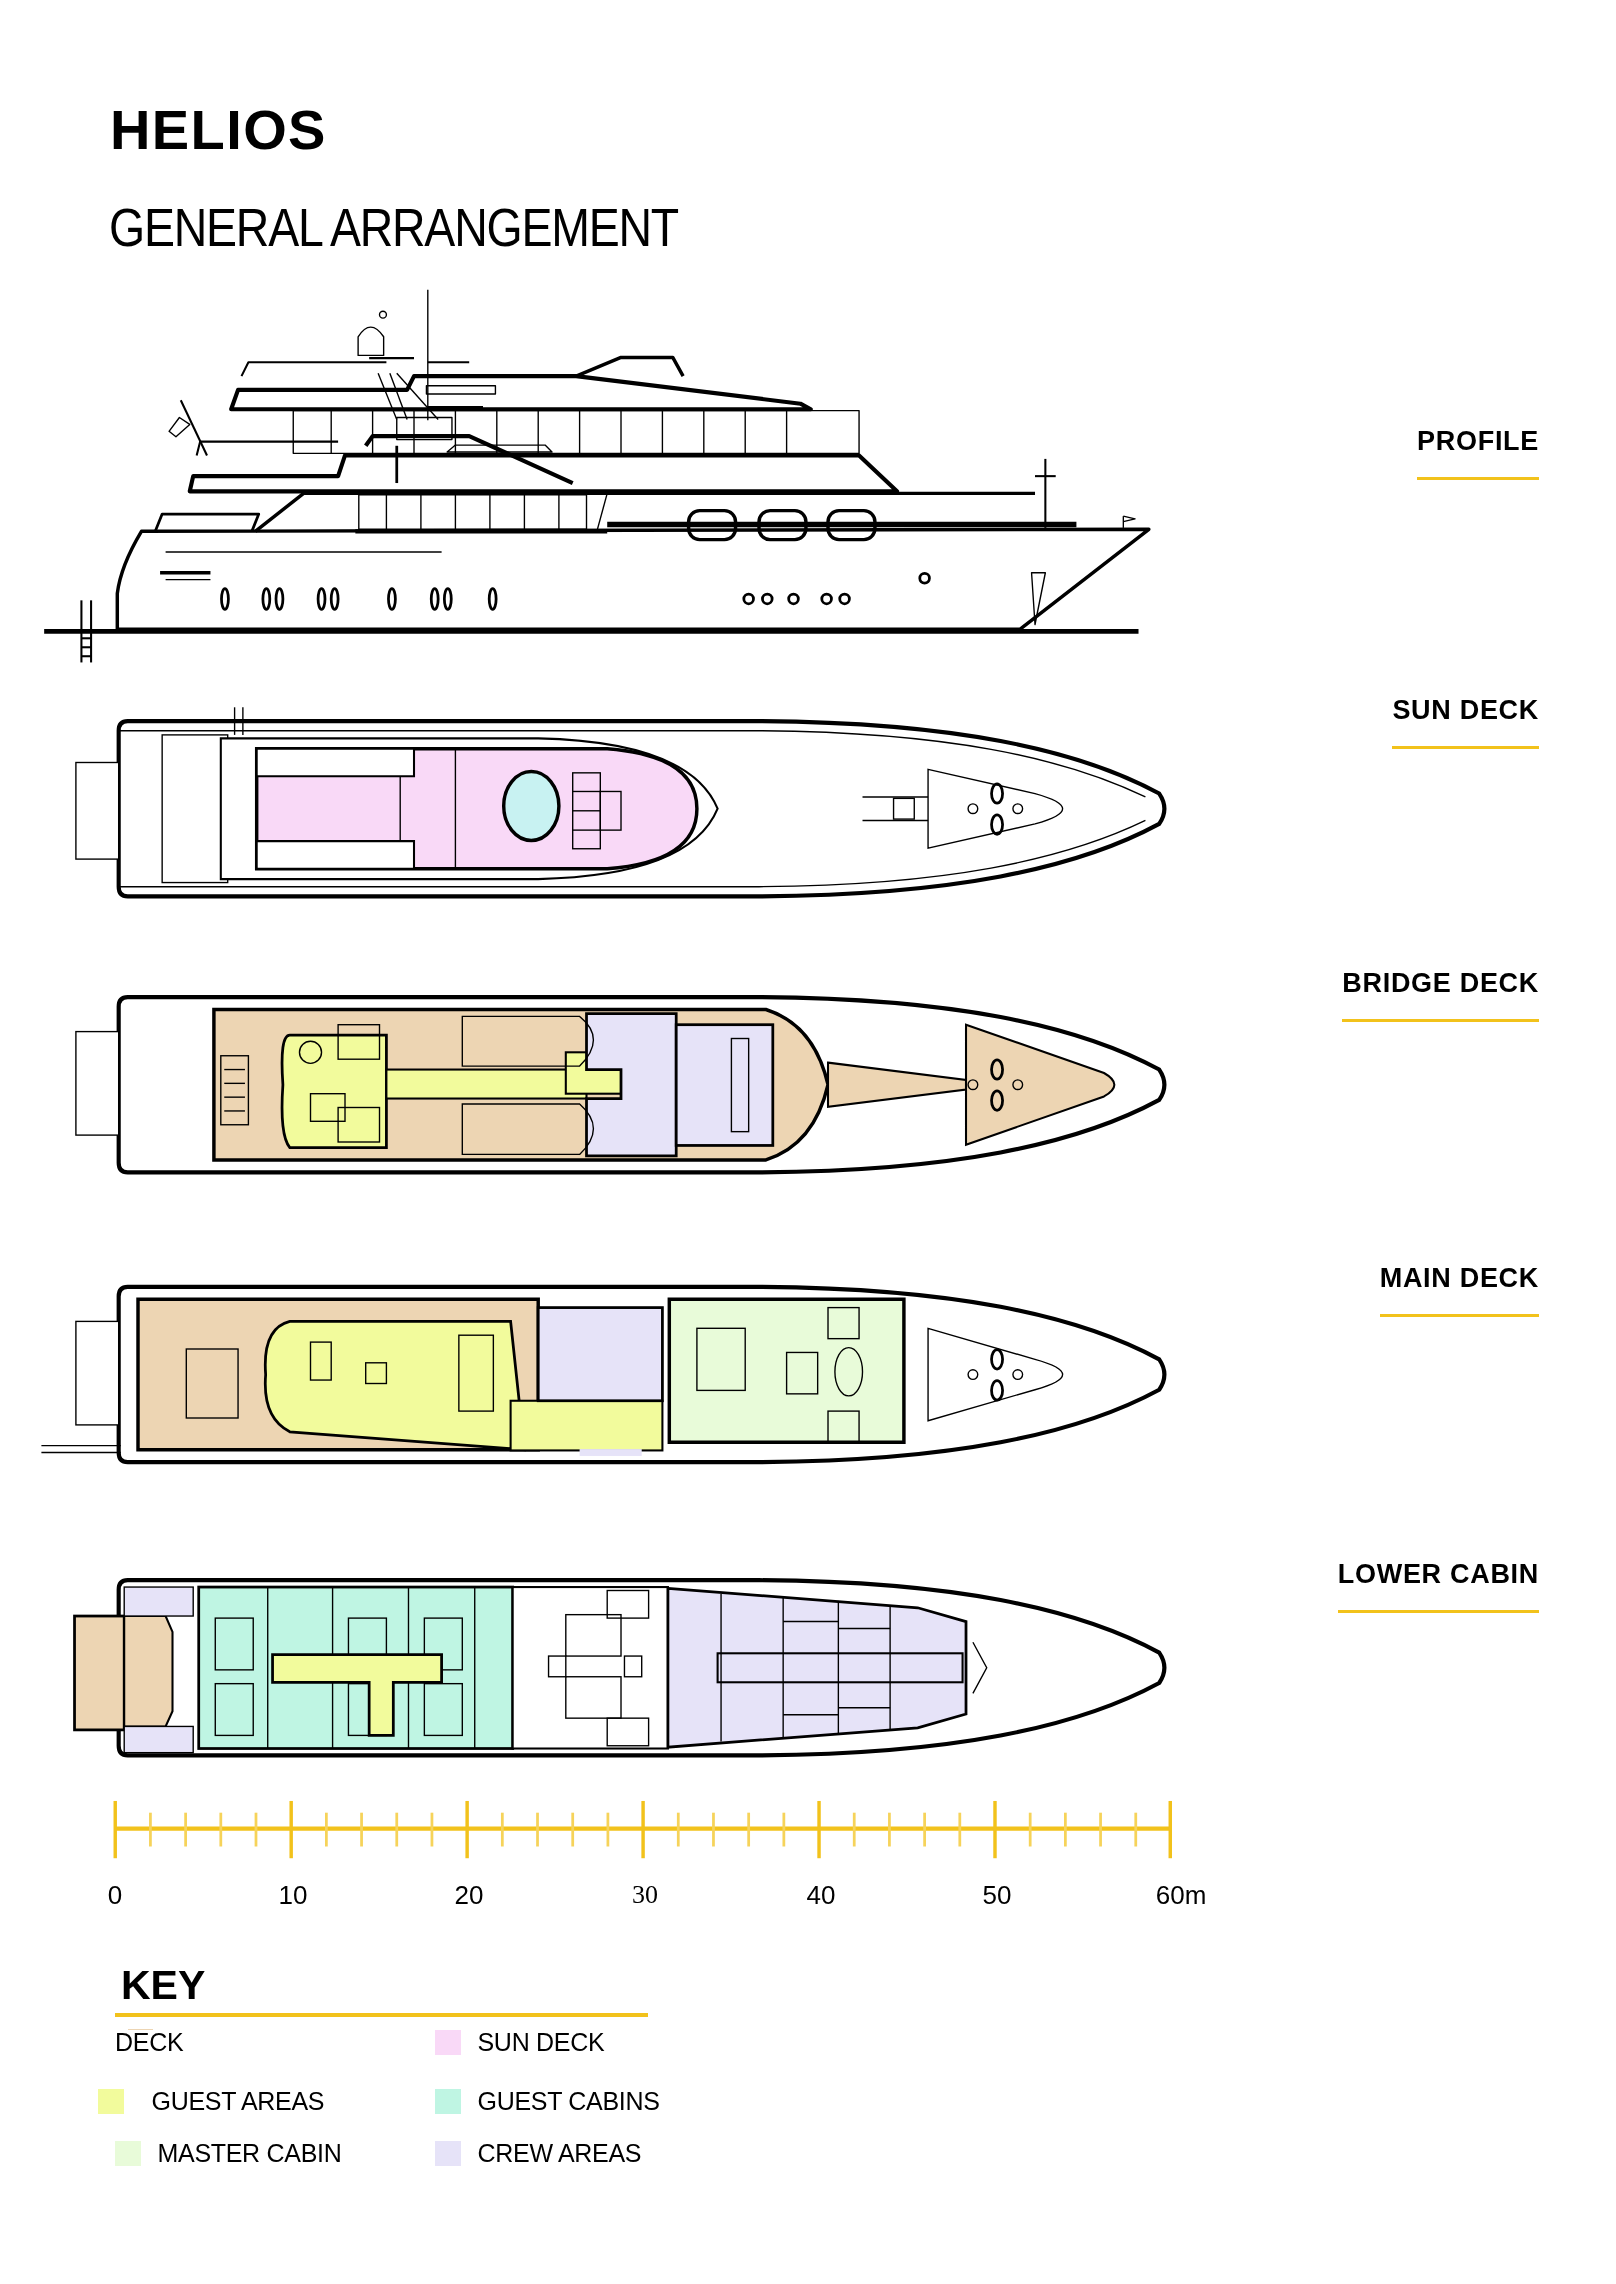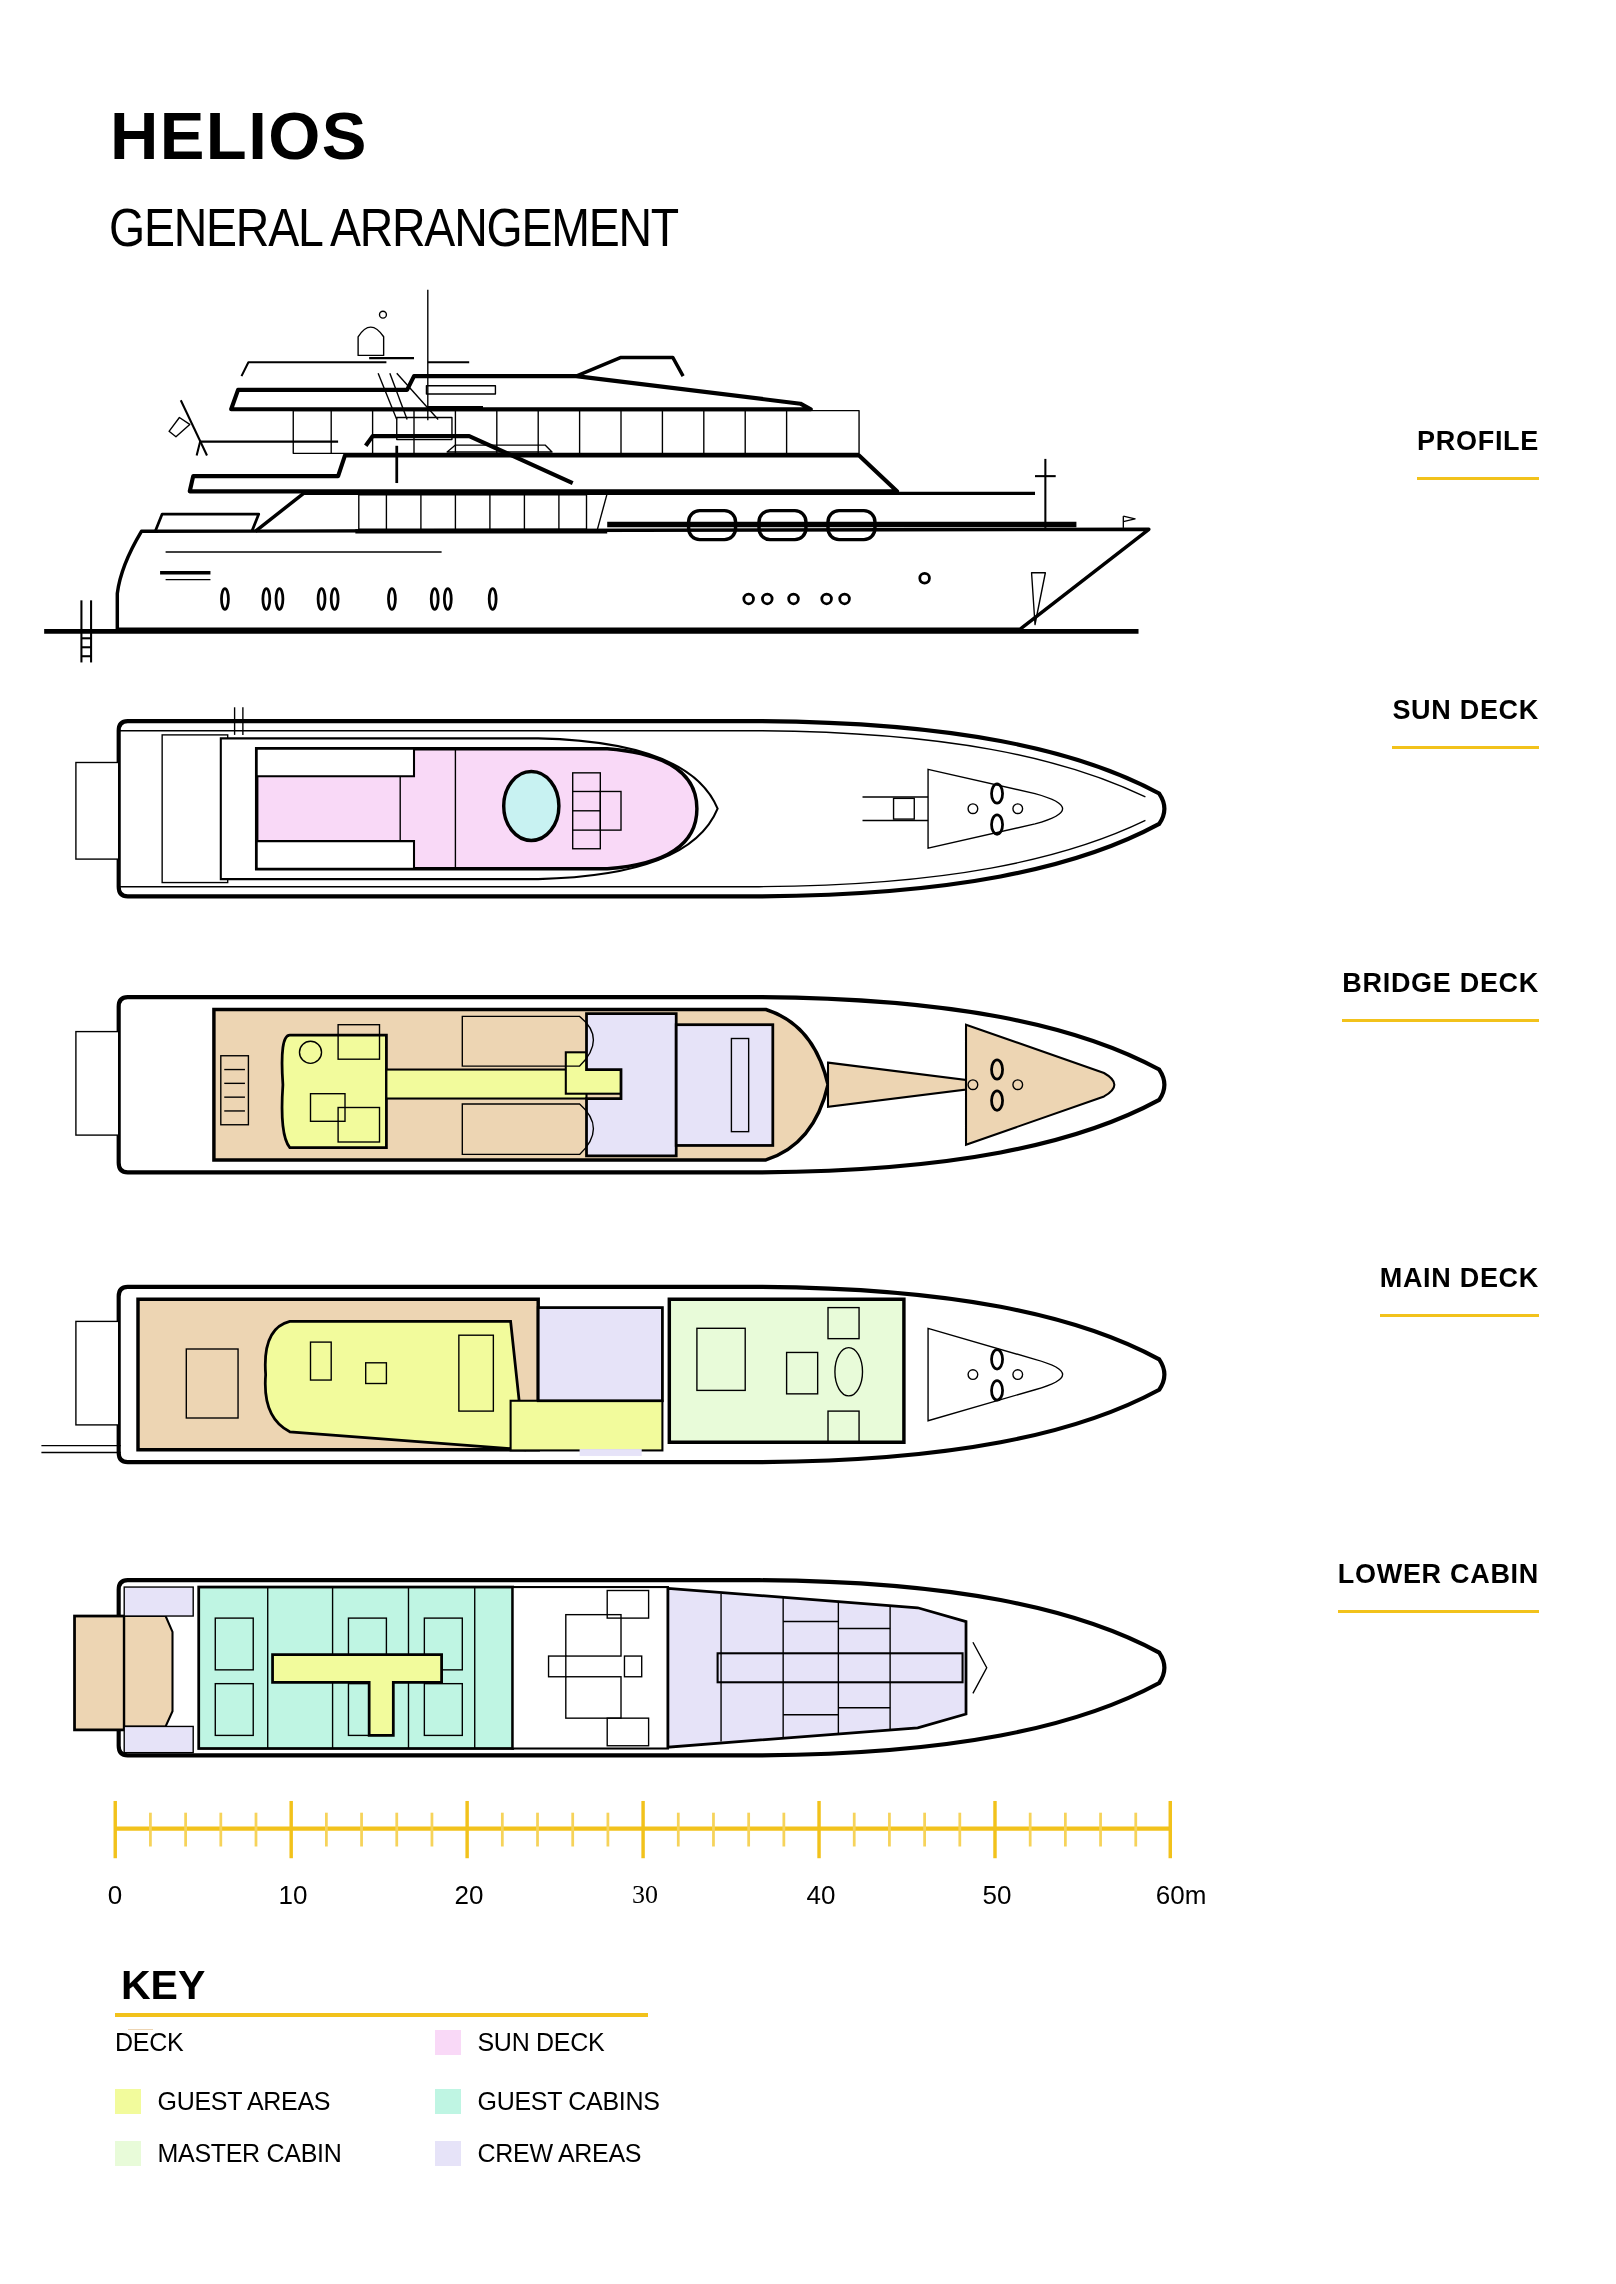--- a/index.html
+++ b/index.html
@@ -1,18 +1,18 @@
 <!DOCTYPE html>
 <html style="font-size:11px"><head>
 <meta charset="utf-8">
 <style>
   html,body{margin:0;padding:0;background:#ffffff;}
   body{width:1616px;height:2284px;position:relative;overflow:hidden;font-family:"Liberation Sans","DejaVu Sans",sans-serif;color:#000;}
   .abs{position:absolute;}
-  .title{left:110px;top:102px;font-size:67px;font-weight:700;letter-spacing:1.4px;line-height:1;}
+  .title{left:110px;top:102px;font-size:56px;font-weight:700;letter-spacing:1.4px;line-height:1;}
   .subtitle{left:109px;top:200px;font-size:54px;font-weight:300;letter-spacing:-1.4px;line-height:1;transform:scaleX(0.86);transform-origin:left top;}
   .deck-label{position:absolute;right:77px;font-size:27px;font-weight:700;letter-spacing:0.7px;line-height:1;padding-bottom:22px;border-bottom:3.5px solid #f2c21b;white-space:nowrap;}
   .drawing{position:absolute;left:0;top:0;}
   .scale-label{position:absolute;font-size:26px;font-weight:300;line-height:1;transform:translateX(-50%);}
   .key-title{left:115px;top:1965px;font-size:41px;font-weight:700;line-height:1;margin-left:6px;}
   .key-rule{left:115px;top:2013px;width:533px;height:4.1px;background:#f2c21b;}
   .key-item{position:absolute;display:flex;align-items:center;height:26px;}
   .swatch{width:25.5px;height:25px;margin-right:17px;}
   .key-text{font-size:25px;font-weight:300;letter-spacing:-0.3px;line-height:1;}
 </style>
@@ -354,21 +354,21 @@
 <div class="abs key-rule"></div>
 
 <div class="key-item" style="left:115px;top:2029px;flex-direction:column;">
   <div class="swatch" style="background:#edd5b3;"></div>
   <span class="key-text">DECK</span>
 </div>
 <div class="key-item" style="left:435px;top:2029px;">
   <div class="swatch" style="background:#f9d9f7;"></div>
   <span class="key-text">SUN DECK</span>
 </div>
-<div class="key-item" style="left:115px;top:2088px;">
+<div class="key-item" style="left:98px;top:2088px;gap:11px;">
   <div class="swatch" style="background:#f2fb9c;"></div>
   <span class="key-text">GUEST AREAS</span>
 </div>
 <div class="key-item" style="left:435px;top:2088px;">
   <div class="swatch" style="background:#bff5e3;"></div>
   <span class="key-text">GUEST CABINS</span>
 </div>
 <div class="key-item" style="left:115px;top:2140px;">
   <div class="swatch" style="background:#e8fbd9;"></div>
   <span class="key-text">MASTER CABIN</span>

